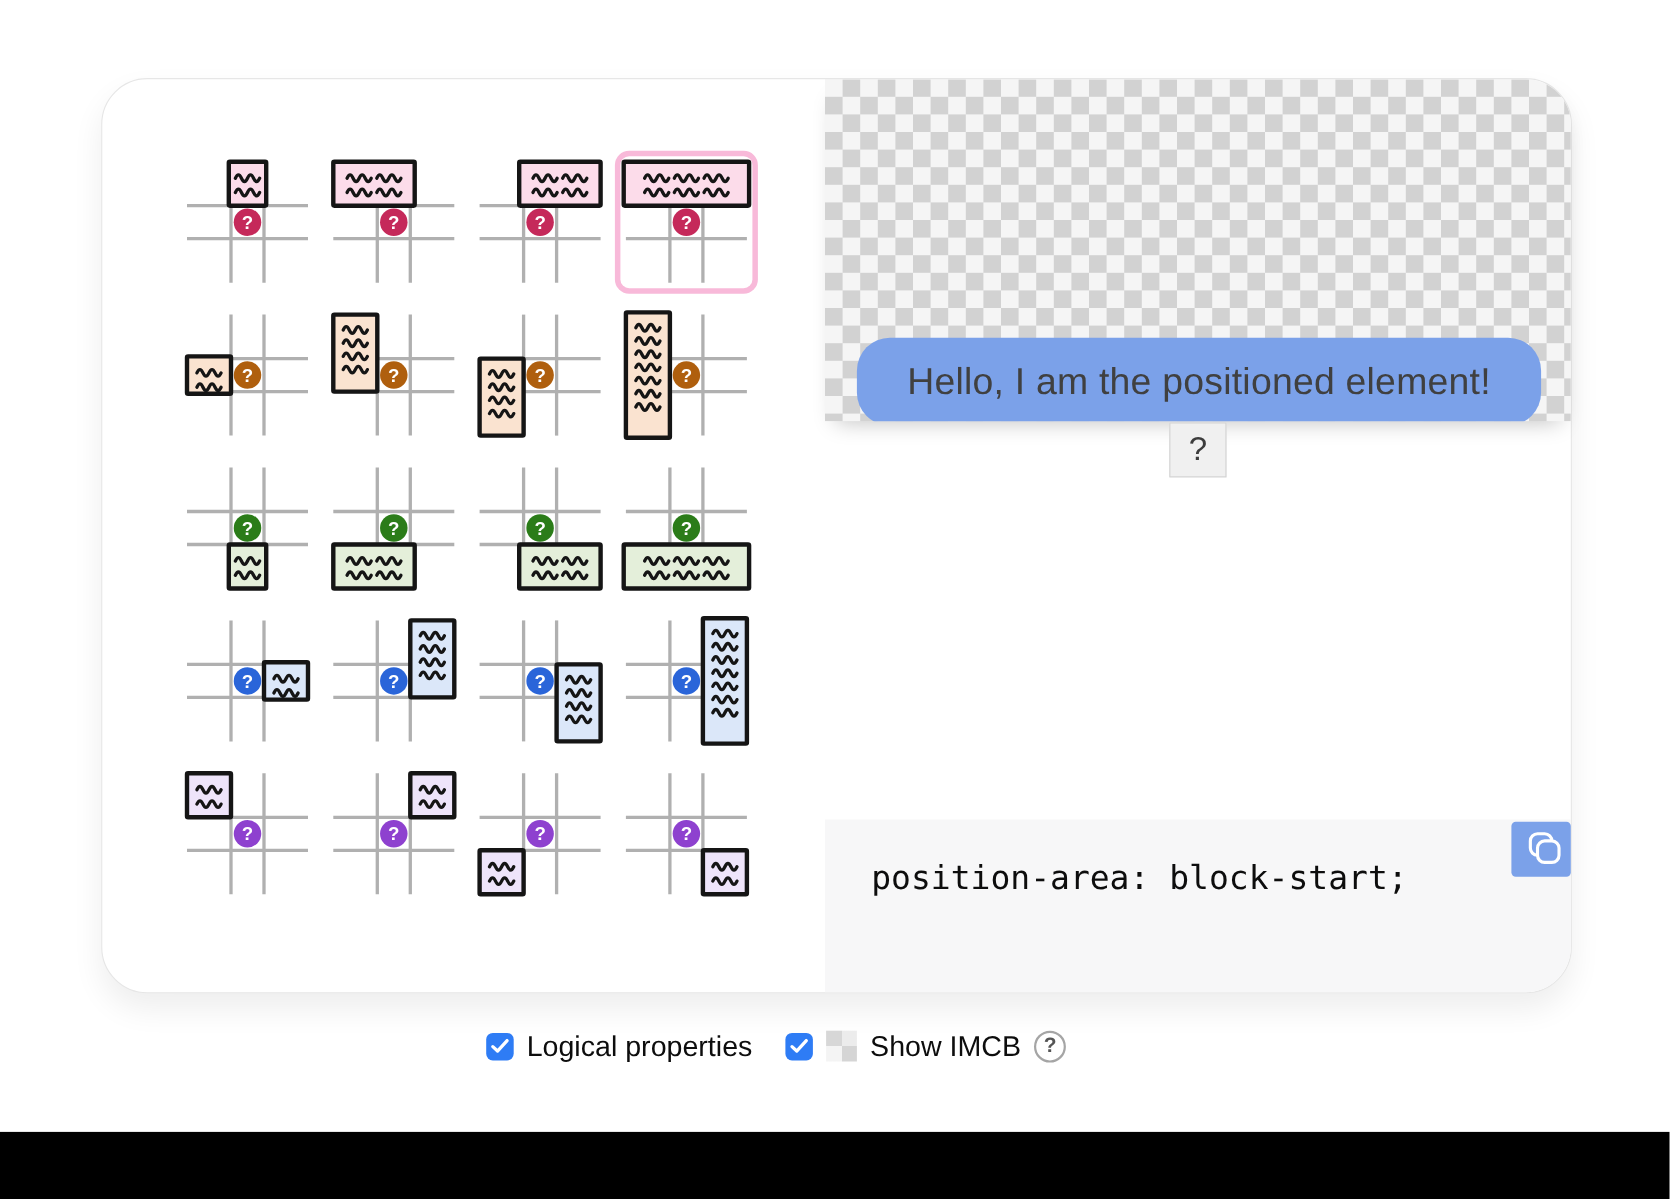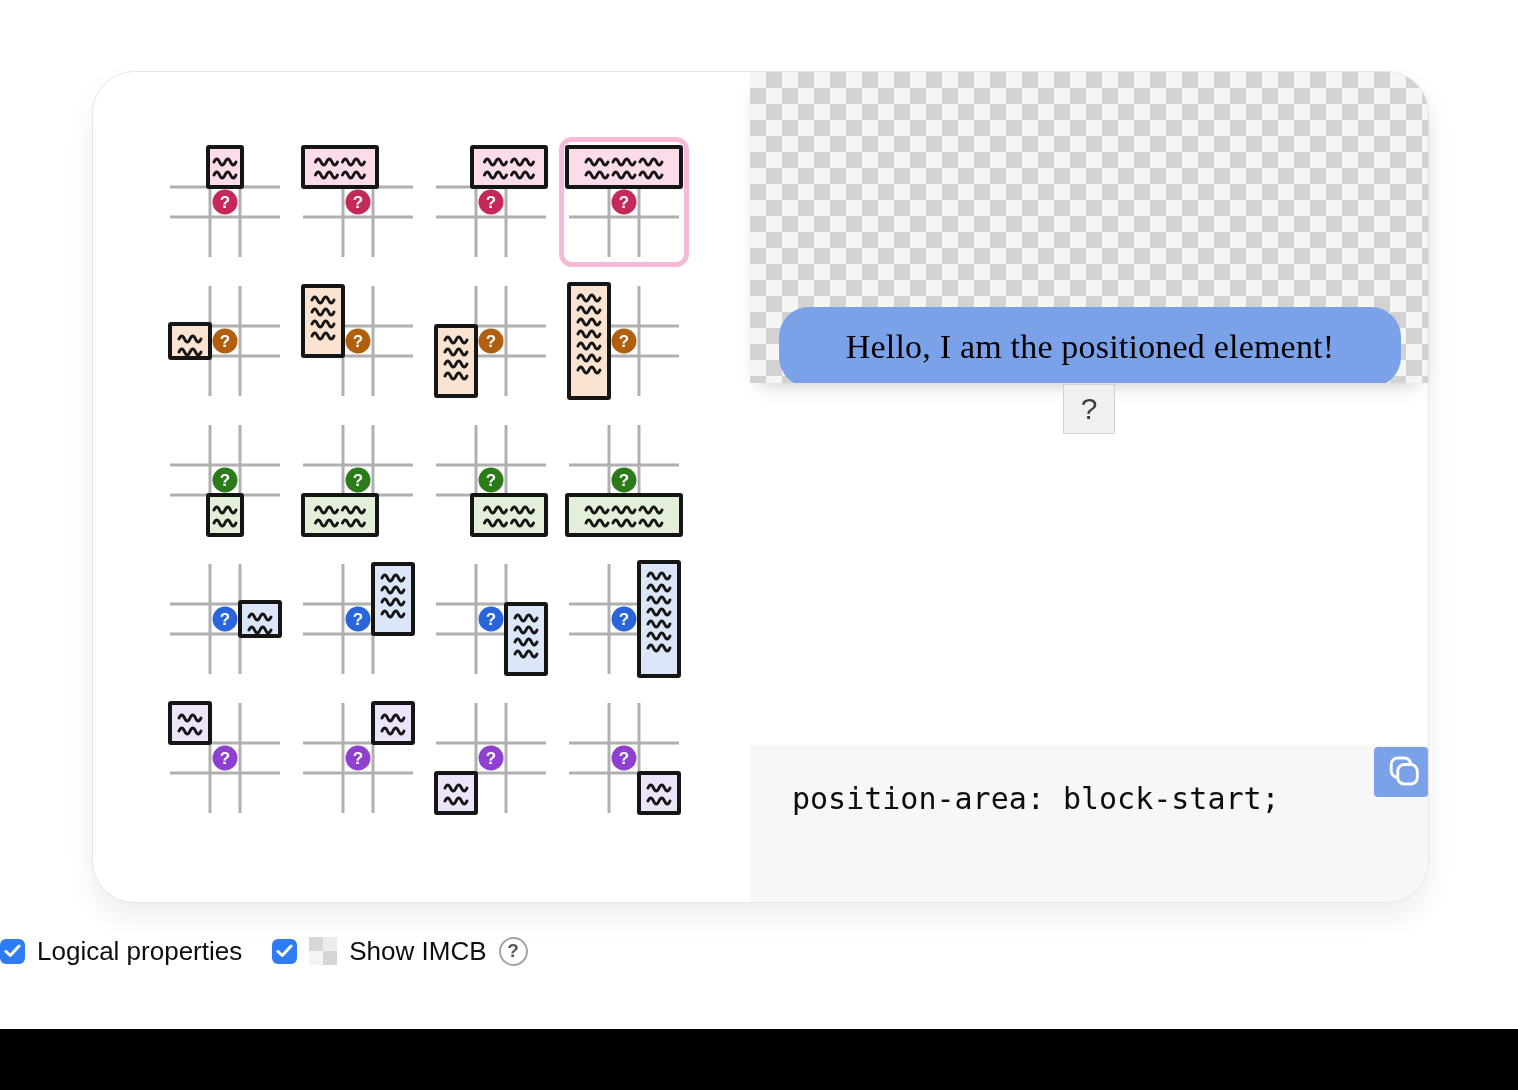--- a/index.html
+++ b/index.html
@@ -17,34 +17,34 @@
   
   .checker-area{position:absolute;left:657px;top:0;width:678px;height:311px;
         border-top-right-radius:41px;overflow:hidden;
         background-color:#f5f5f5;
         background-image:conic-gradient(var(--checker-dark,#d2d2d2) 0 25%, var(--checker-light,#f5f5f5) 0 50%,
                          var(--checker-dark,#d2d2d2) 0 75%, var(--checker-light,#f5f5f5) 0);
         background-size:32px 32px;
         box-shadow:0 10px 20px -10px rgba(0,0,0,0.25);}
   .bubble{position:absolute;left:29px;top:235px;width:622px;height:80px;border-radius:30px;
         display:flex;align-items:center;justify-content:center;
-        color:#000000;font-size:34px;letter-spacing:0.2px;font-family:Liberation Serif, serif;}
+        color:#404040;font-size:34px;letter-spacing:0.2px;}
   .anchor-box{position:absolute;left:970px;top:312px;width:52px;height:50px;
         background:#f0f0f0;border:1px solid #d2d2d2;box-sizing:border-box;
         display:flex;align-items:center;justify-content:center;
         font-size:30px;color:#3c3c3c;}
   .code-panel{position:absolute;left:657px;top:673px;width:678px;height:157px;
         background:#f7f7f8;border-bottom-right-radius:41px;box-sizing:border-box;text-align:center;}
   .code-text{position:absolute;left:42px;top:36px;margin:0;
         font-family:"DejaVu Sans Mono",monospace;font-size:30px;color:#0d0d0d;white-space:pre;}
   .copy-btn{position:absolute;top:2px;right:0px;width:54px;height:50px;border:none;padding:0;
         border-radius:4px;cursor:pointer;display:flex;align-items:center;justify-content:center;}
   
   .controls{position:absolute;top:932px;left:0;right:107px;height:38px;
-        display:flex;justify-content:flex-start;align-items:center;gap:12px;
+        display:flex;justify-content:center;align-items:center;gap:12px;
         font-size:26px;color:#0d0d0d;}
   .checkbox{width:25px;height:25px;border-radius:6px;display:flex;align-items:center;
         justify-content:center;cursor:pointer;flex:0 0 auto;}
   .gap-lg{width:6px;}
   .mini-checker{width:28px;height:28px;flex:0 0 auto;
         background-image:conic-gradient(#ececec 0 25%, #d5d5d5 0 50%, #f4f4f4 0 75%, #d7d7d7 0);
         background-size:28px 28px;}
   .help-circle{width:29px;height:29px;border-radius:50%;border:2px solid #a5a5a5;box-sizing:border-box;
         display:flex;align-items:center;justify-content:center;font-size:19px;font-weight:bold;
         color:#555;background:transparent;cursor:pointer;flex:0 0 auto;}

